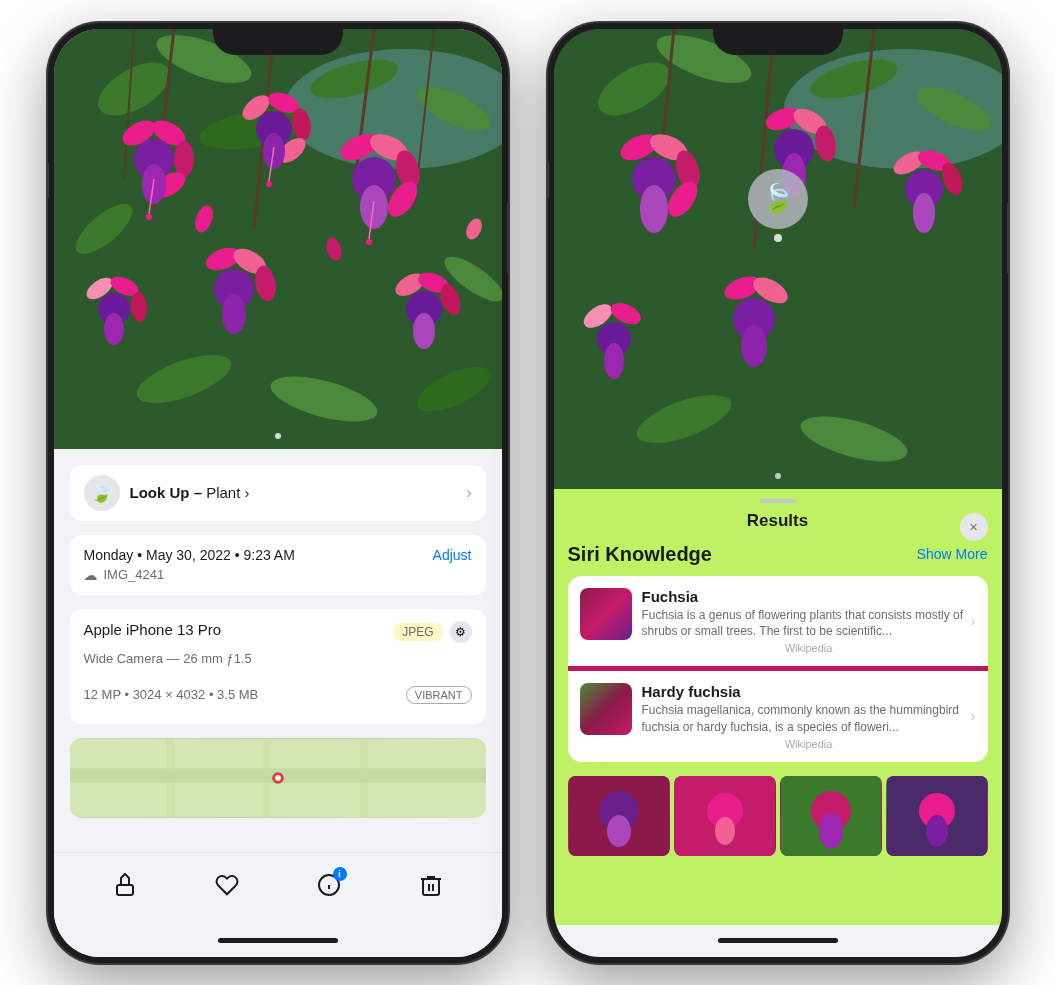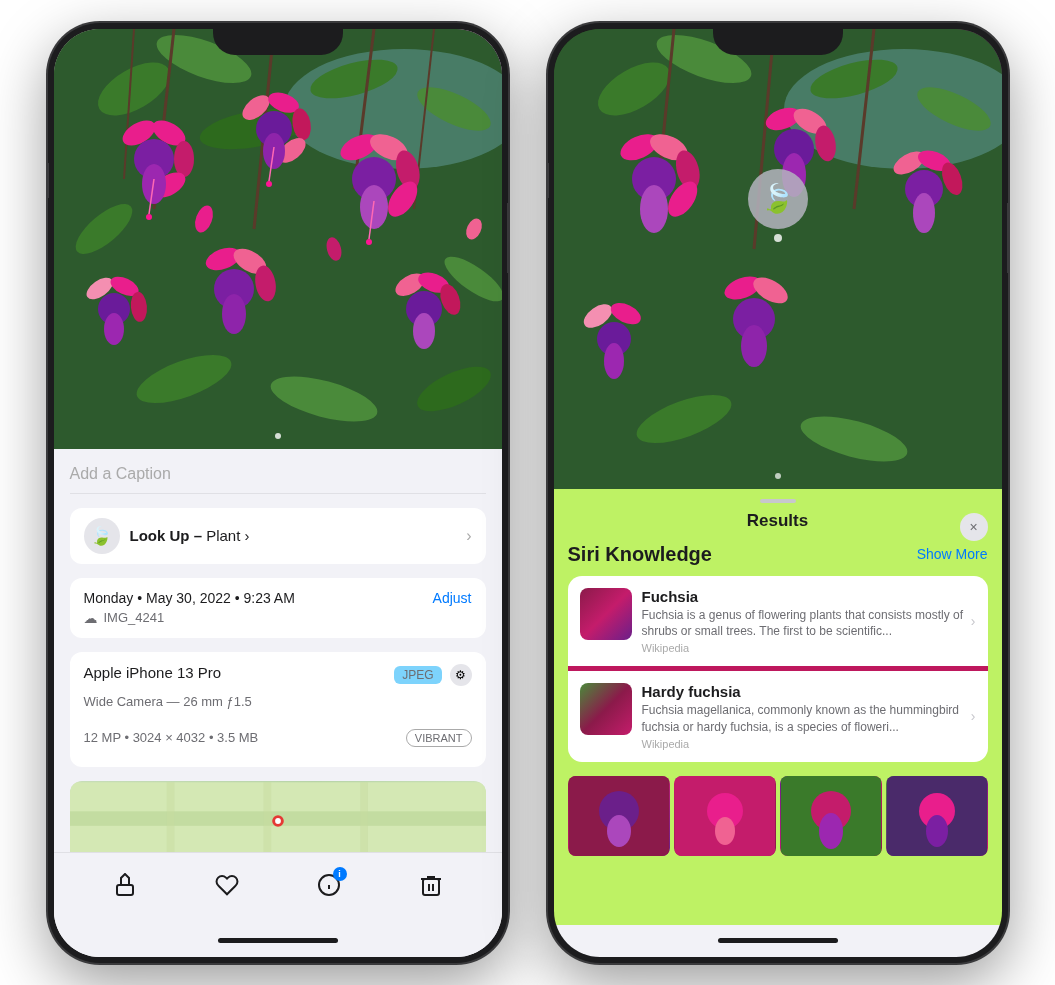--- a/index.html
+++ b/index.html
@@ -193,21 +193,21 @@
       font-size: 15px;
       color: #1c1c1e;
       font-weight: 500;
     }
     .device-badges {
       display: flex;
       gap: 8px;
       align-items: center;
     }
     .badge {
-      background: #7dd3fc;
+      background: #fef9c3;
       border-radius: 6px;
       padding: 2px 8px;
       font-size: 12px;
       color: #6d6d72;
     }
     .gear-icon-sm {
       width: 22px;
       height: 22px;
       background: #e5e5ea;
       border-radius: 50%;
@@ -467,20 +467,21 @@
     }
     .knowledge-desc {
       font-size: 12px;
       color: #6d6d72;
       line-height: 1.4;
       margin-bottom: 2px;
     }
     .knowledge-source {
       font-size: 11px;
       color: #aaa;
+      text-align: center;
     }
     .knowledge-chevron {
       position: absolute;
       right: 12px;
       top: 50%;
       transform: translateY(-50%);
       color: #c7c7cc;
       font-size: 14px;
     }
     .similar-section {
@@ -600,21 +601,20 @@
           <circle cx="95" cy="188" r="3" fill="#ff1493"></circle>
           <line x1="220" y1="118" x2="215" y2="152" stroke="#ff69b4" stroke-width="1.5"></line>
           <circle cx="215" cy="155" r="3" fill="#ff1493"></circle>
           <line x1="320" y1="172" x2="315" y2="210" stroke="#ff69b4" stroke-width="1.5"></line>
           <circle cx="315" cy="213" r="3" fill="#ff1493"></circle>
         </svg>
         <div class="photo-dot"></div>
       </div>
 
       <div class="info-panel">
-        <div class="caption-input">Add a Caption</div>
 
         <div class="lookup-row">
           <div class="lookup-icon">🍃</div>
           <div class="lookup-text">
             <strong>Look Up –</strong><span> Plant</span> ›
           </div>
           <span class="lookup-chevron">›</span>
         </div>
 
         <div class="meta-section">

